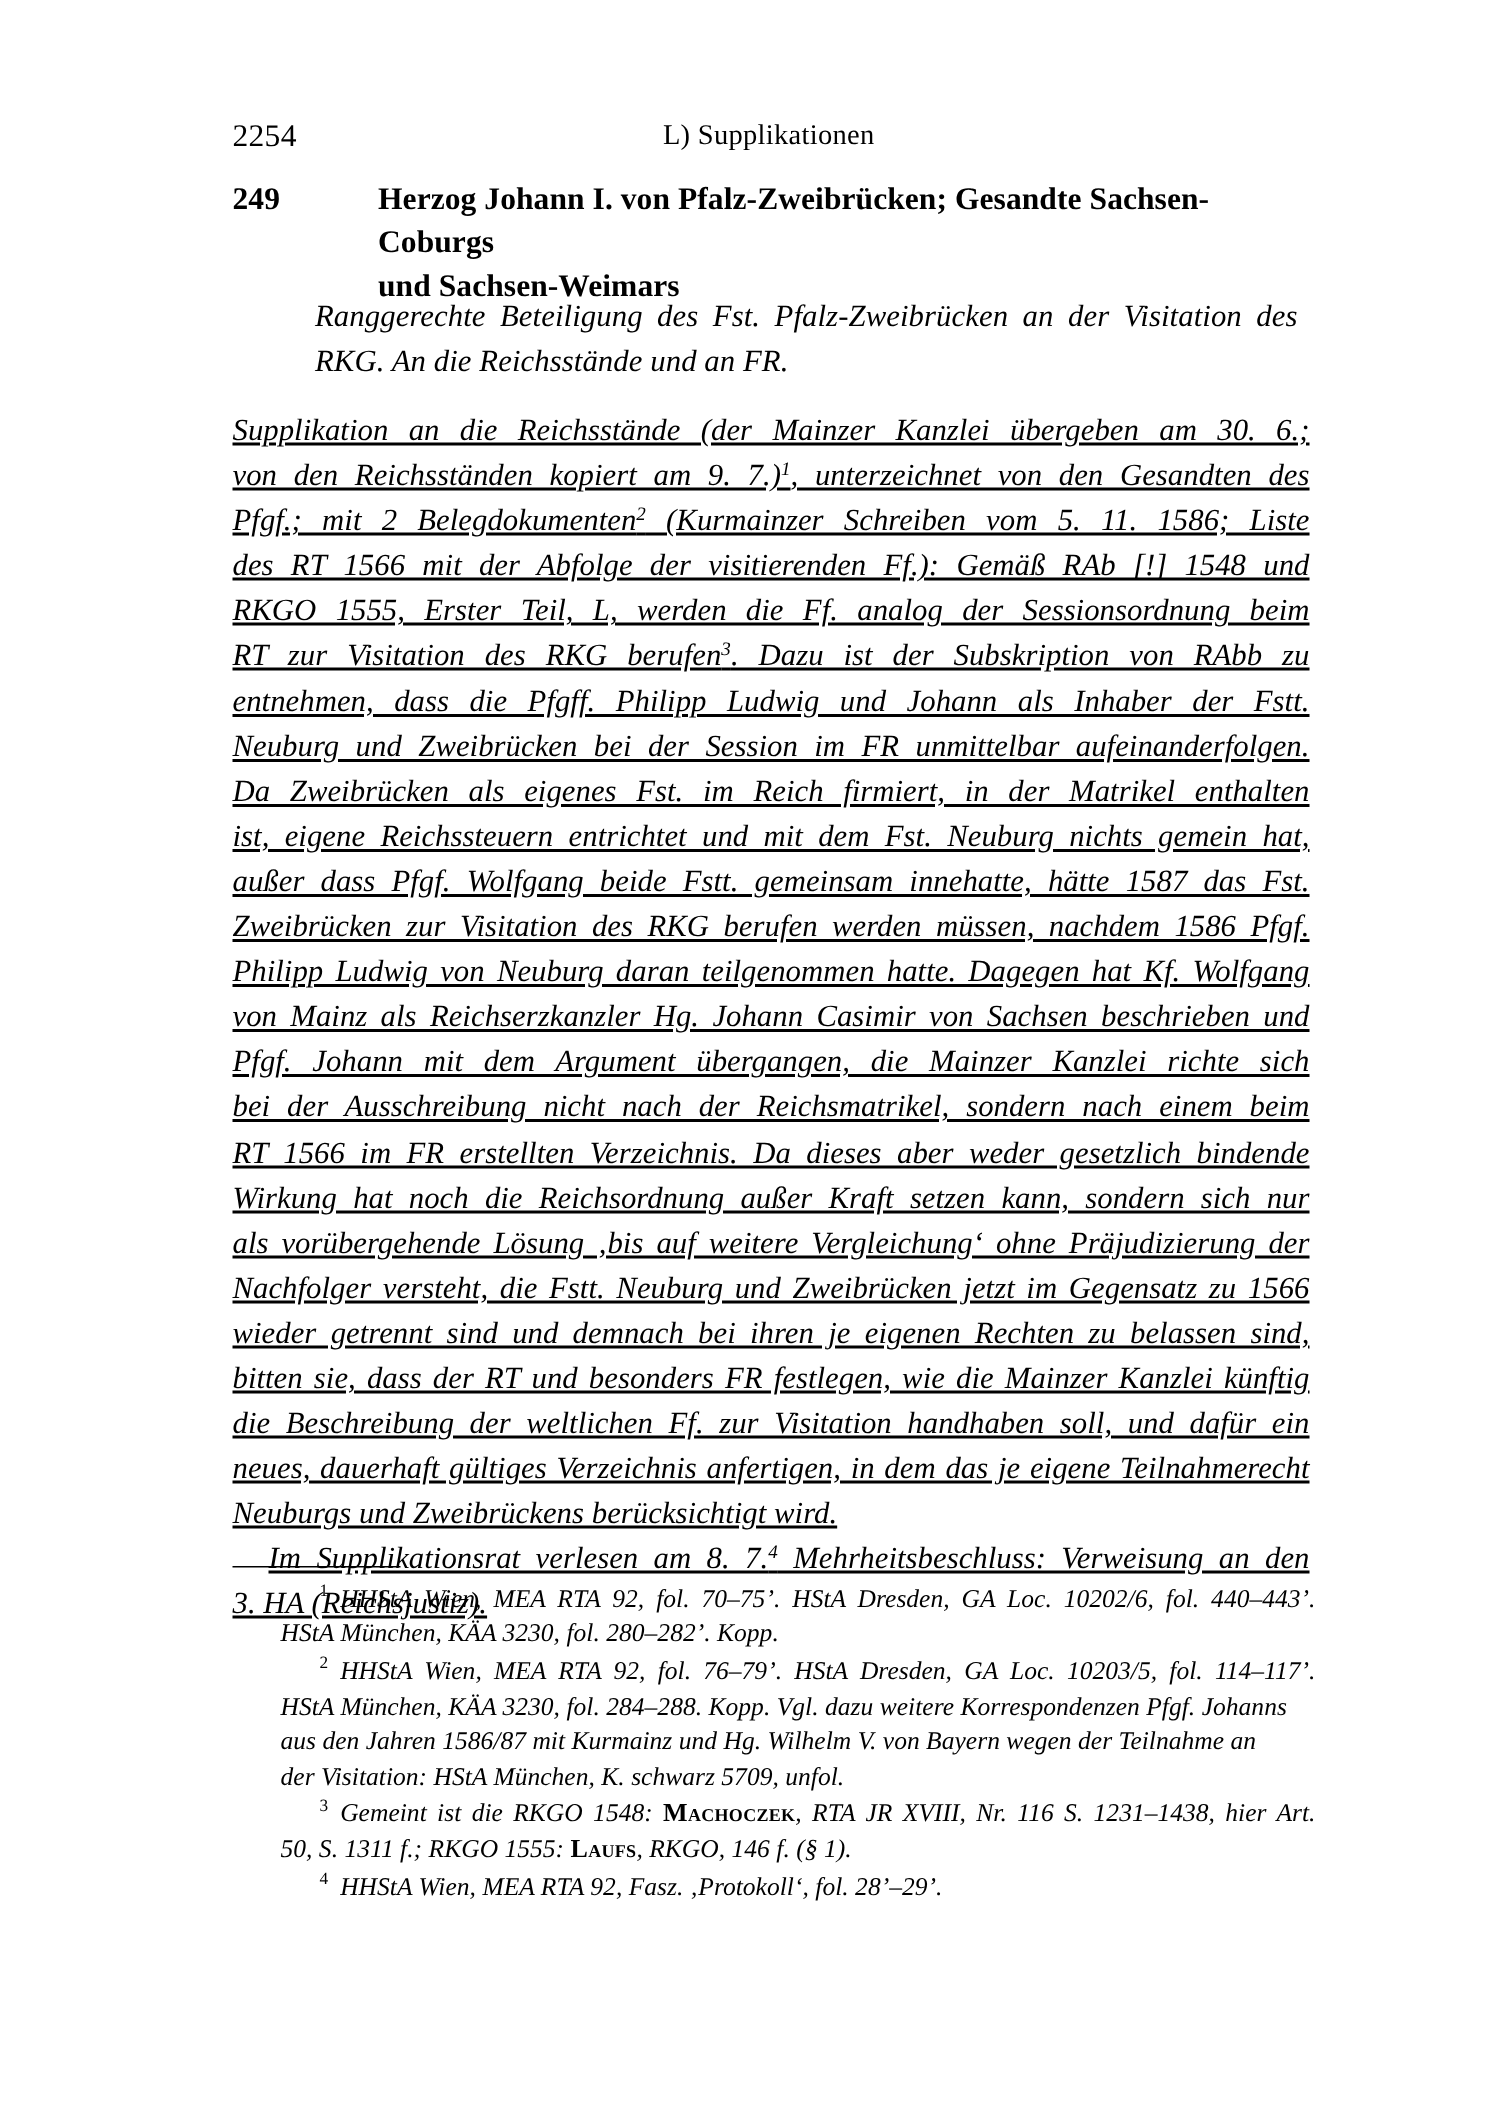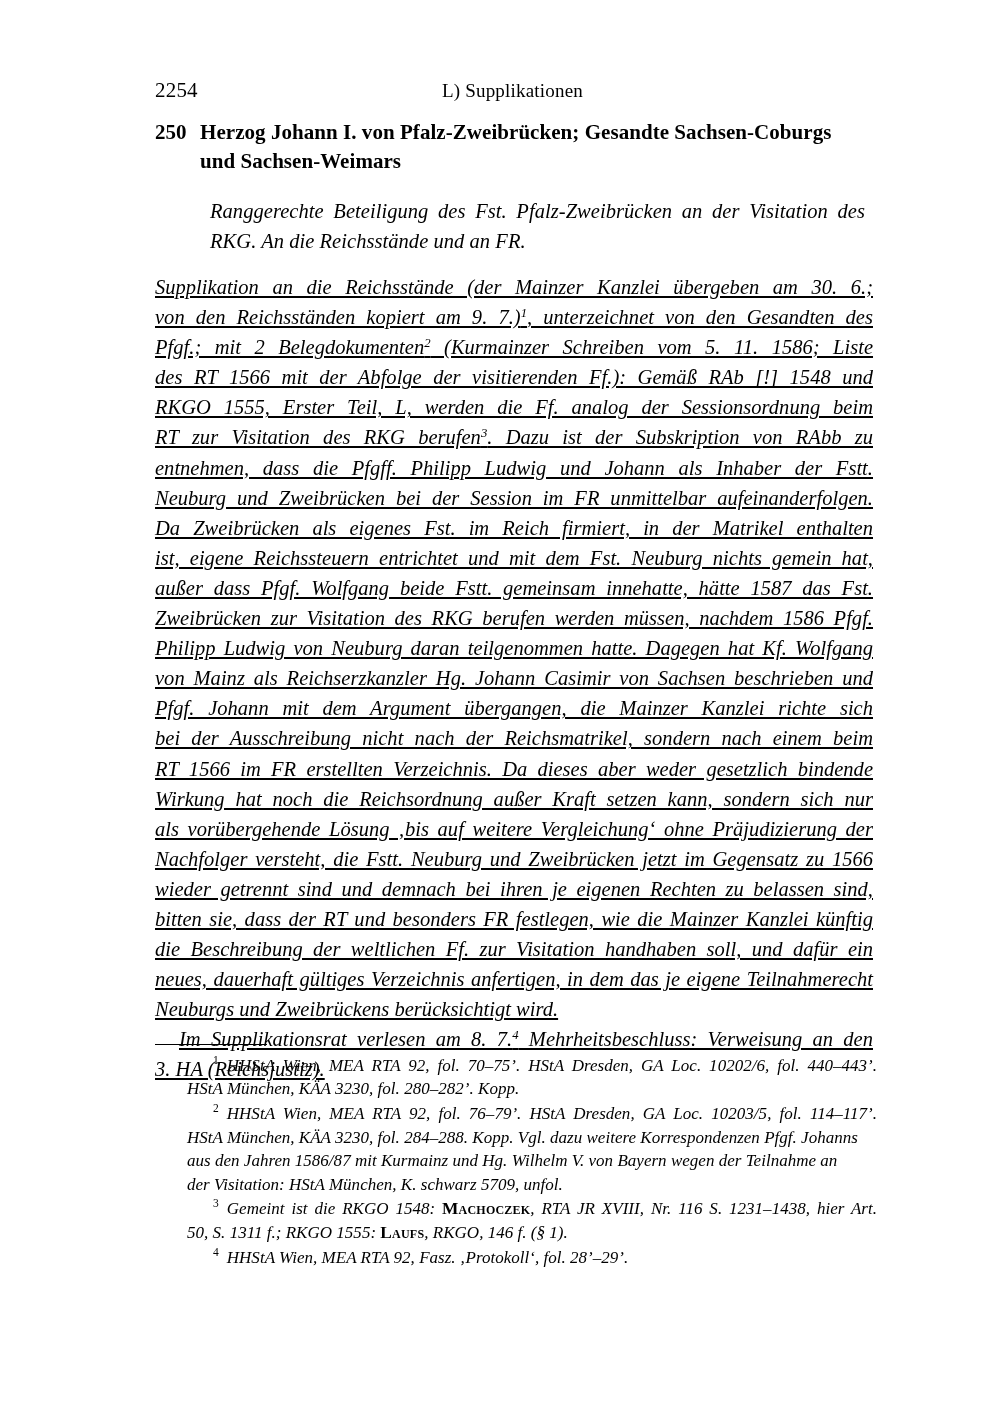--- a/index.html
+++ b/index.html
@@ -60,21 +60,21 @@
     letter-spacing: 0.05px;
   }
   .heading-num {
     position: absolute;
     left: 0;
     top: 0;
     font-weight: bold;
   }
   .heading-text {
     display: block;
-    margin-left: 45px;
+    margin-left: 97px;
     text-indent: 0;
   }
 
   
   .regest {
     position: absolute;
     left: 210px;
     top: 196px;
     width: 655px;
     font-style: italic;
@@ -182,21 +182,21 @@
 <body>
 
 <div class="page">
 
   <div class="runhead">
     <span class="folio">2254</span>
     <span class="runhead-title">L) Supplikationen</span>
   </div>
 
   <div class="heading">
-    <span class="heading-num">250</span>
+    <span class="heading-num">249</span>
     <span class="heading-text">Herzog Johann I. von Pfalz-Zweibrücken; Gesandte Sachsen-Coburgs</span>
     <span class="heading-text">und Sachsen-Weimars</span>
   </div>
 
   <div class="regest">
     <span class="jline">Ranggerechte Beteiligung des Fst. Pfalz-Zweibrücken an der Visitation des</span>
     <span class="lastline">RKG. An die Reichsstände und an FR.</span>
   </div>
 
   <div class="body">

